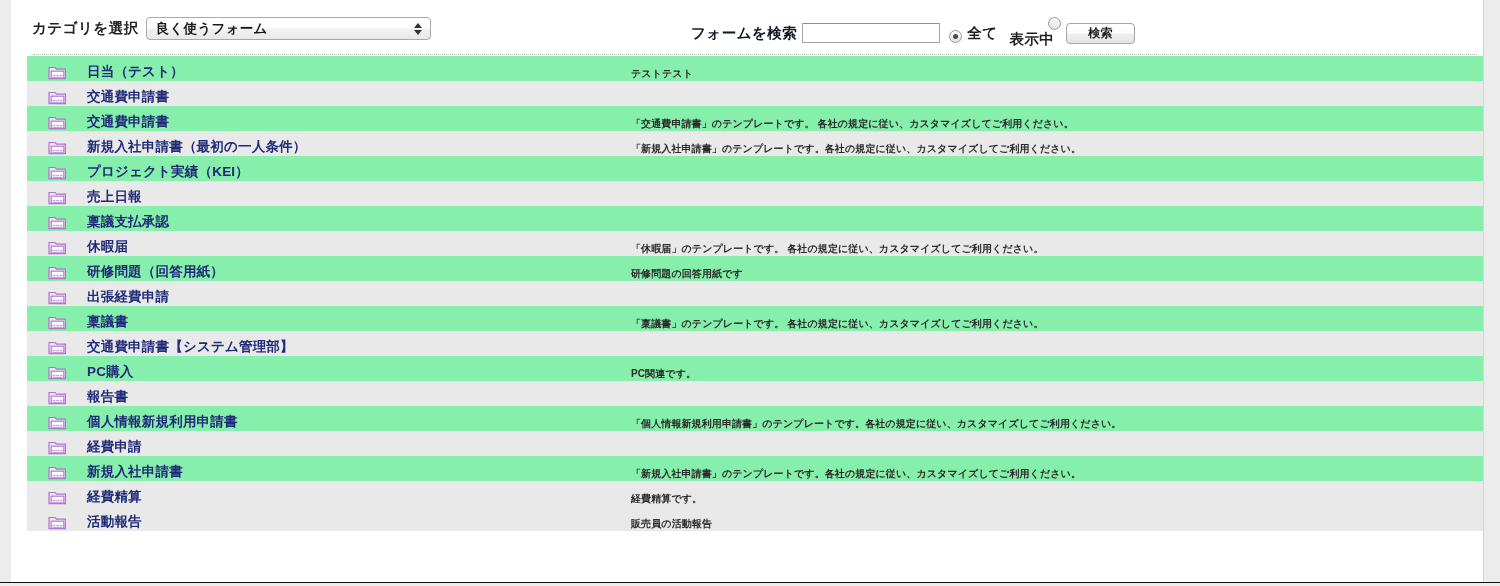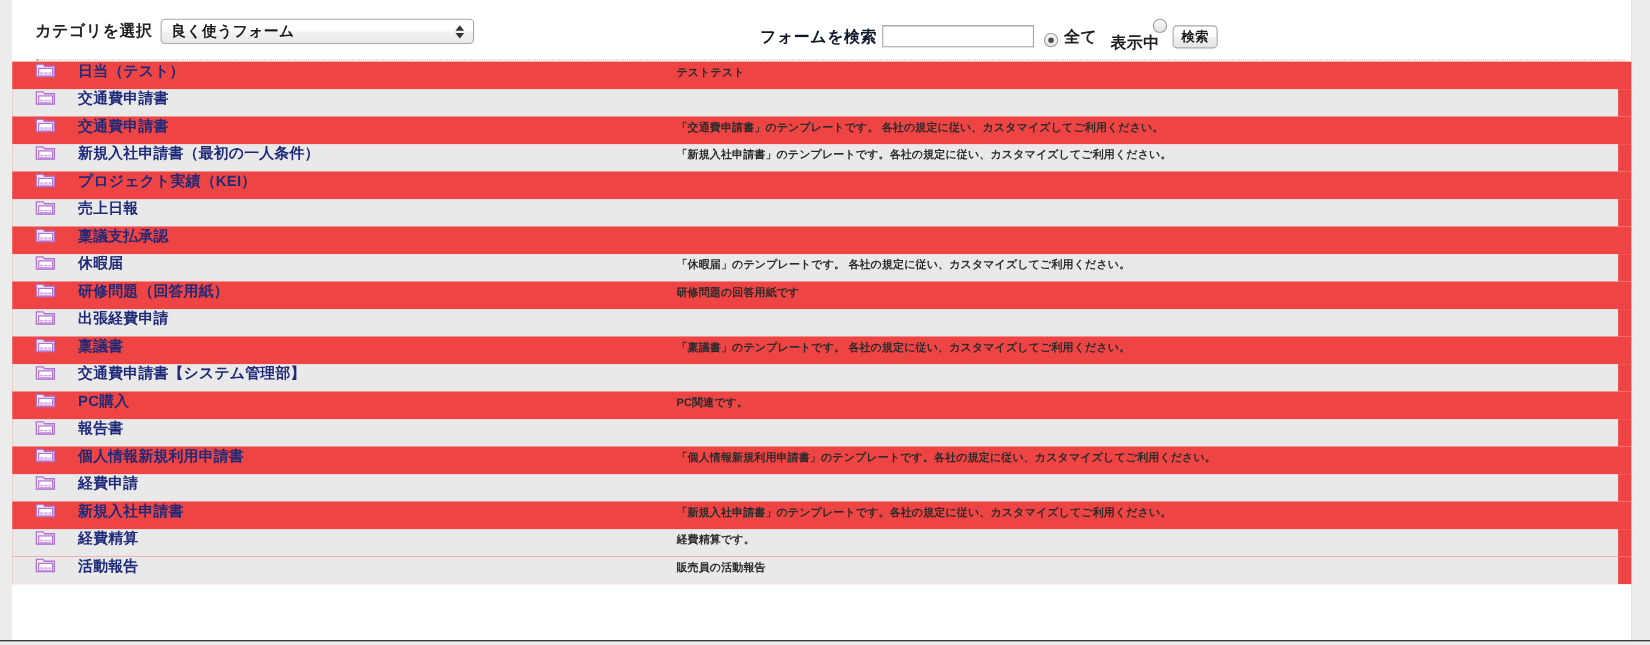--- a/index.html
+++ b/index.html
@@ -132,21 +132,21 @@
     background: #4a4a4a;
   }
   .radio-text {
     font-size: 14.5px; font-weight: 700; color: #1f1f1f;
     margin-left: 5px; margin-right: 7px;
     white-space: nowrap; letter-spacing: .4px;
   }
   .search-btn {
     margin-left: 5px;
     height: 21px;
-    padding: 0 7px;
+    padding: 0 21px;
     border: 1px solid #a5a5a5;
     border-radius: 4px;
     background: linear-gradient(to bottom, #ffffff 0%, #fcfcfc 48%, #efefef 52%, #e4e4e4 100%);
     font-size: 12px;
     font-weight: 700;
     color: #1c1c1c;
     font-family: "Liberation Sans", sans-serif;
     cursor: pointer;
     line-height: 19px;
     letter-spacing: .3px;
@@ -163,22 +163,23 @@
   
   .list {
     position: absolute;
     left: 0; top: 56px;
     width: 1473px;
   }
   .row {
     position: relative;
     height: 25px;
     display: flex;
-    align-items: flex-start;
-    background: #ef4444;
+    align-items: flex-end;
+    background: #86efac;
+    margin-left: 16px;
   }
   .row.alt .stripe {
     position: absolute;
     left: 0; top: 0;
     width: 1460px; height: 25px;
     background: #e9e9e9;
   }
   .cell-icon {
     position: relative;
     width: 44px;

